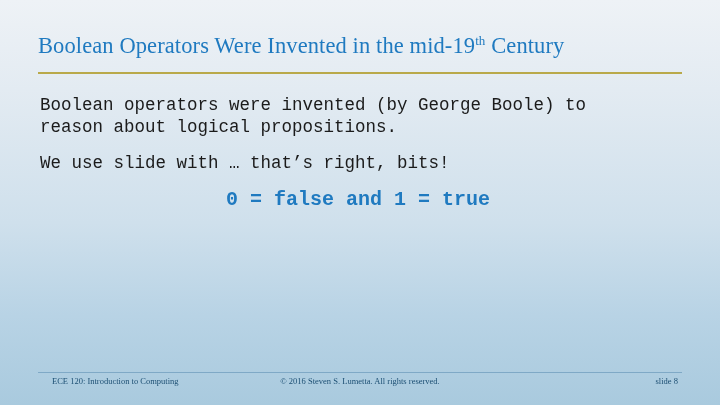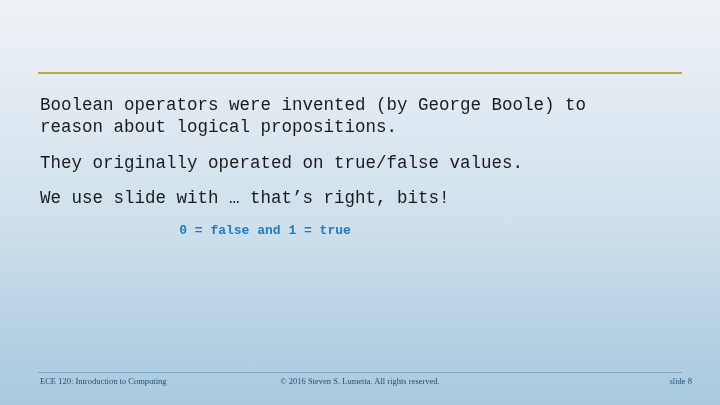--- a/index.html
+++ b/index.html
@@ -51,22 +51,22 @@
     width: 610px;
     font-family: Liberation Mono, monospace;
   }
   .para {
     font-size: 17.5px;
     color: #1b1b1b;
     line-height: 1.28;
     margin: 0 0 13px 0;
   }
   .center-line {
-    text-align: center;
-    font-size: 13px;
+    text-align: right;
+    font-size: 20px;
     font-weight: bold;
     color: #1f7ac0;
     margin: 0 0 13px 0;
     padding-right: 160px;
     line-height: 1.28;
   }
   .emph {
     color: #1f7ac0;
     font-weight: bold;
   }
@@ -83,48 +83,50 @@
     bottom: 13px;
     left: 0;
     width: 720px;
     height: 16px;
     font-size: 8.5px;
     color: #1c4f73;
     font-family: "Liberation Serif", serif;
   }
   .footer-left {
     position: absolute;
-    left: 40px;
+    left: 52px;
     top: 0;
     font-family: Liberation Serif, serif;
   }
   .footer-center {
     position: absolute;
     left: 0;
     top: 0;
     width: 720px;
     text-align: center;
   }
   .footer-right {
     position: absolute;
-    right: 28px;
+    right: 42px;
     top: 0;
   }
 </style>
 </head>
 <body>
 
 <div class="slide">
 
+  <div class="title">
+    <span>Boolean Operators Were Invented in the mid-19</span><sup>th</sup><span> Century</span>
+  </div>
 
   <div class="title-rule"></div>
 
   <div class="body">
     <p class="para">Boolean operators were invented (by George Boole) to reason about logical propositions.</p>
-    <p class="para">They originally operated on true/false values.</p>
     <p class="para">We use slide with … that’s right, bits!</p>
     <p class="center-line">0 = false and 1 = true</p>
   </div>
 
   <div class="footer-rule"></div>
 
   <div class="footer">
     <span class="footer-left">ECE 120: Introduction to Computing</span>
     <span class="footer-center">© 2016 Steven S. Lumetta.  All rights reserved.</span>
     <span class="footer-right">slide 8</span>

